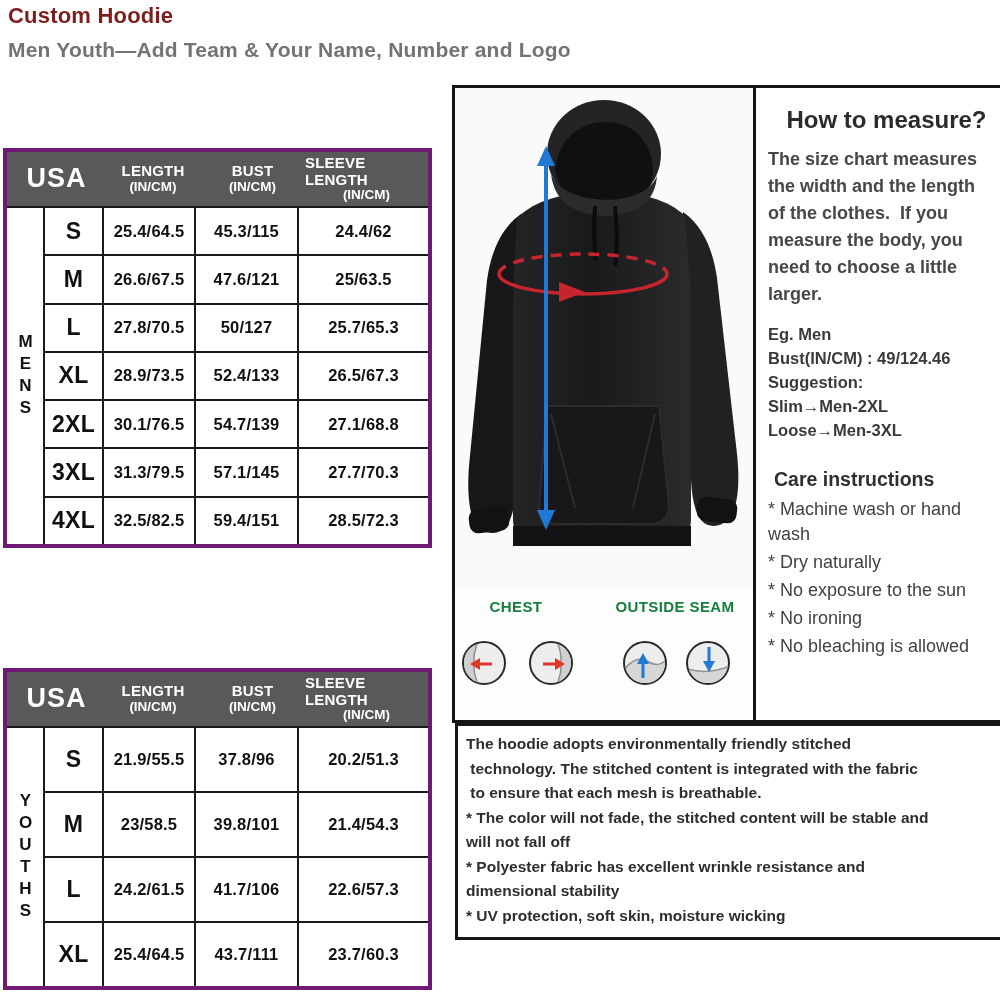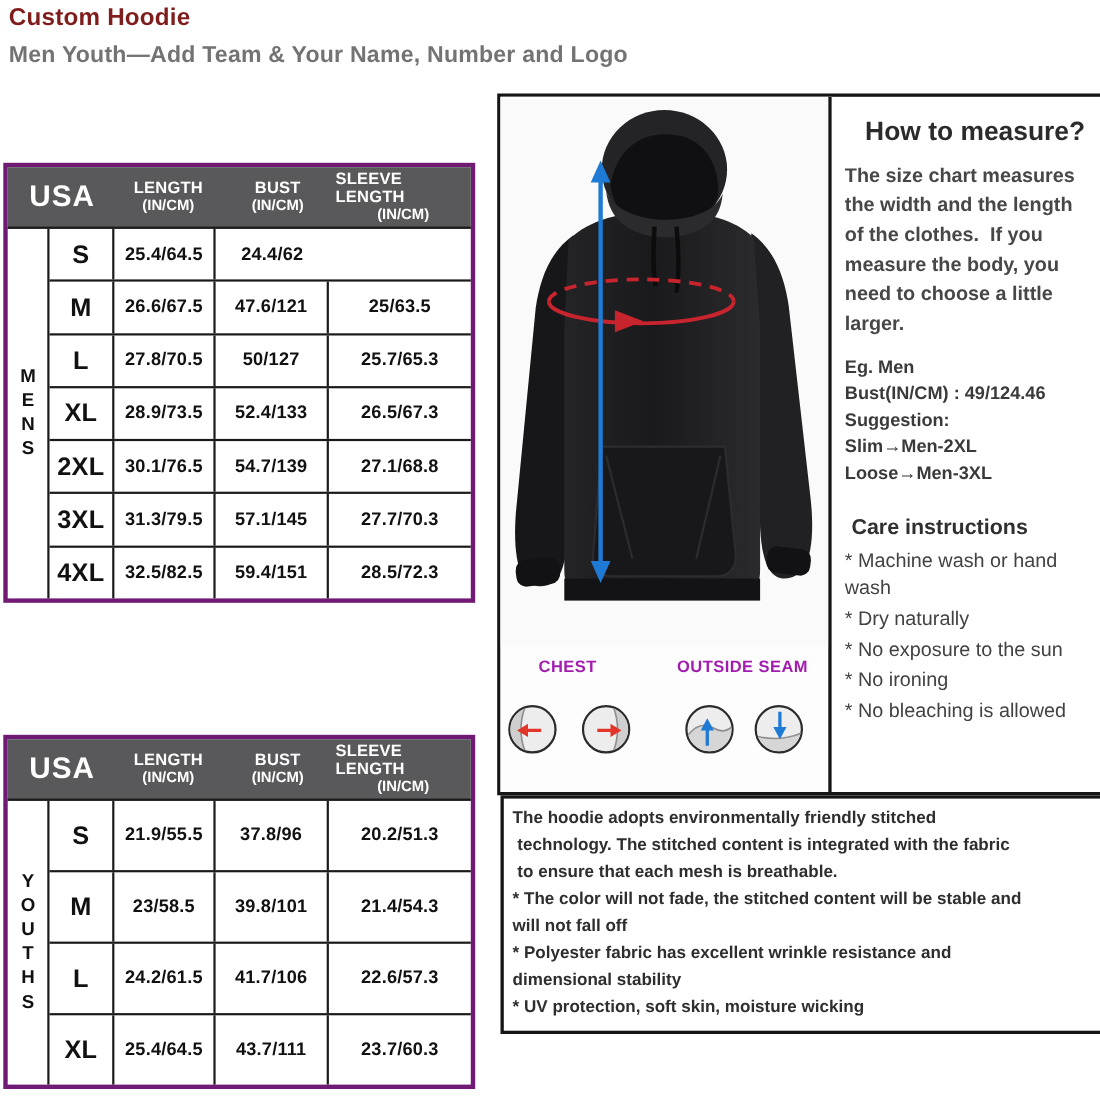--- a/index.html
+++ b/index.html
@@ -33,21 +33,21 @@
     font-weight:bold;font-size:16.5px;color:#111;letter-spacing:0.2px;}
   .st-cell.st-last{border-right:none;}
   .st-size{font-size:23px;}
 
   
   .main-box{position:absolute;left:452px;top:85px;width:560px;height:638px;border:3px solid #151515;
     box-sizing:border-box;background:#fff;display:flex;}
   .hoodie-cell{flex:0 0 298px;border-right:3px solid #151515;position:relative;background:#fdfdfd;}
   .measure-cell{flex:1;padding:4px 4px 0 12px;box-sizing:border-box;}
 
-  .diagram-label{position:absolute;font-size:15px;font-weight:bold;color:#a21caf;letter-spacing:0.4px;text-align:center;}
+  .diagram-label{position:absolute;font-size:15px;font-weight:bold;color:#15803d;letter-spacing:0.4px;text-align:center;}
   #chest-label{left:0;width:122px;top:510px;}
   #seam-label{left:150px;width:140px;top:510px;}
   .m-icon{position:absolute;top:552px;width:46px;height:46px;}
   #icon-chest-left{left:6px;}
   #icon-chest-right{left:73px;}
   #icon-seam-up{left:167px;}
   #icon-seam-down{left:230px;}
 
   
   .m-heading{font-size:24px;font-weight:bold;color:#2b2b2b;text-align:center;margin:14px 0 12px;}
@@ -86,20 +86,21 @@
     </div>
   </div>
   <div class="st-body">
     <div class="st-group">
       <span>MENS</span>
     </div>
     <div class="st-rows">
       <div class="st-row">
         <div class="st-cell st-size">S</div>
         <div class="st-cell">25.4/64.5</div>
+        <div class="st-cell">45.3/115</div>
         <div class="st-cell st-last">24.4/62</div>
       </div>
       <div class="st-row">
         <div class="st-cell st-size">M</div>
         <div class="st-cell">26.6/67.5</div>
         <div class="st-cell">47.6/121</div>
         <div class="st-cell st-last">25/63.5</div>
       </div>
       <div class="st-row">
         <div class="st-cell st-size">L</div>

